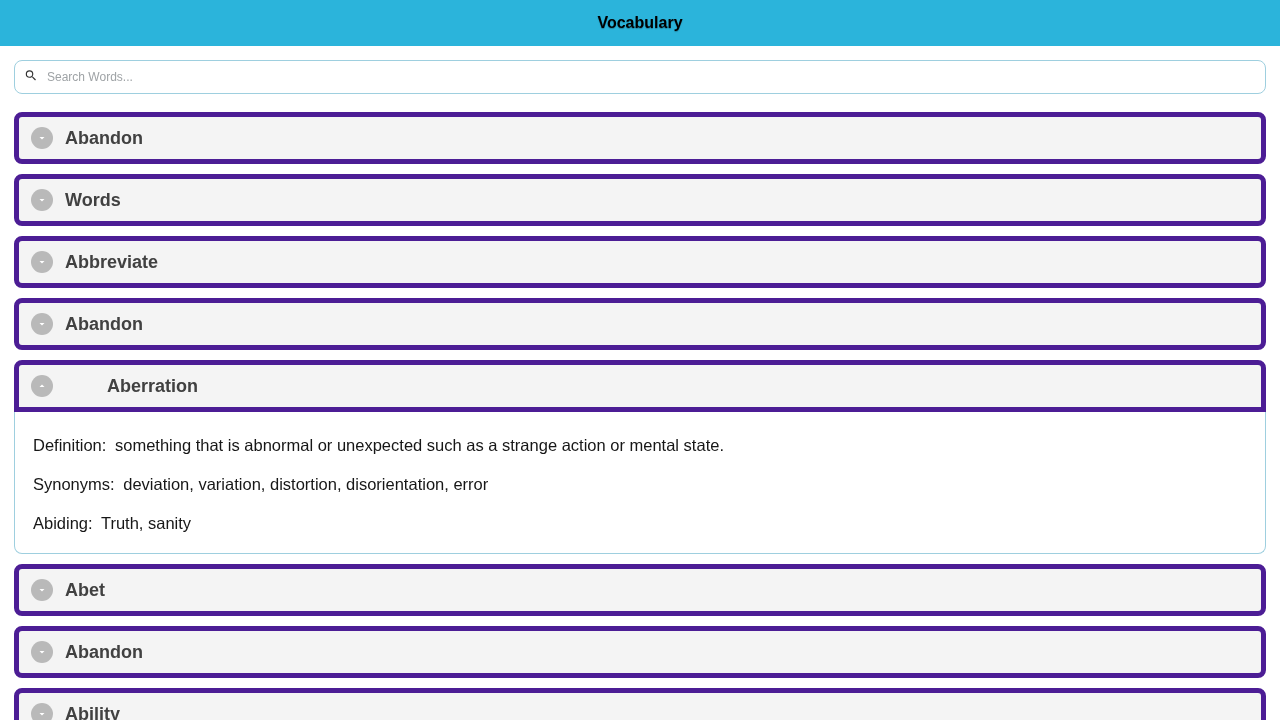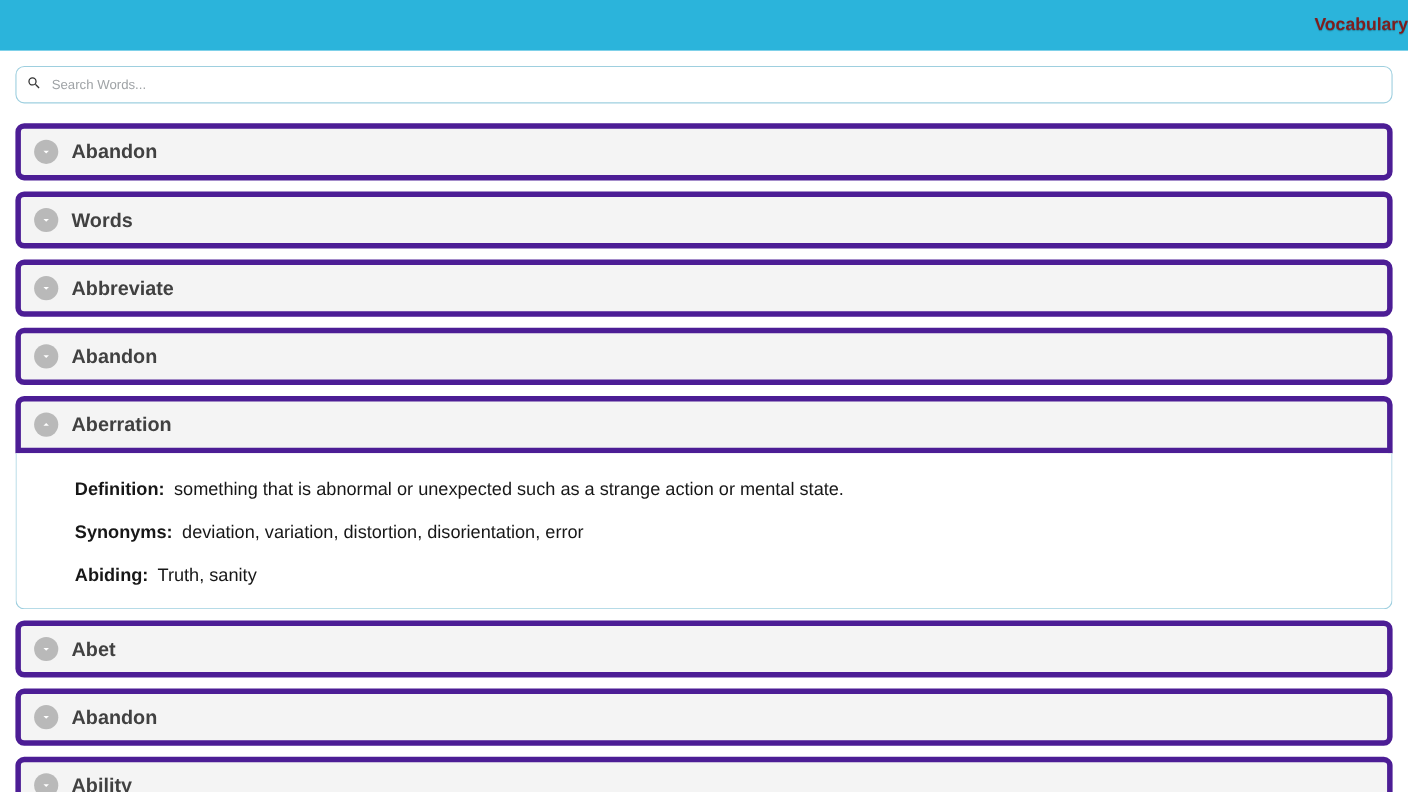--- a/index.html
+++ b/index.html
@@ -5,24 +5,24 @@
   * { box-sizing: border-box; margin: 0; padding: 0; }
   body {
     font-family: "Segoe UI", Arial, sans-serif;
     background: #ffffff;
     width: 1280px;
     height: 720px;
     overflow: hidden;
   }
   .header {
     background: #2bb4db;
-    color: #7f1d1d;
+    color: #000000;
     font-weight: 700;
     font-size: 16px;
-    text-align: right;
+    text-align: center;
     padding: 14px 0;
     text-shadow: 0 1px 1px rgba(0,0,0,0.25);
   }
   .content {
     padding: 14px 14px 0 14px;
   }
   .search-wrap {
     position: relative;
     margin-bottom: 18px;
   }
@@ -54,20 +54,21 @@
     align-items: center;
     background: #f4f4f4;
     border: 5px solid #4c1d95;
     border-radius: 8px;
     padding: 10px 12px;
     cursor: pointer;
   }
   .item.expanded .row {
     border-bottom-left-radius: 0;
     border-bottom-right-radius: 0;
+    gap: 42px;
   }
   .chev {
     width: 22px;
     height: 22px;
     border-radius: 50%;
     background: #b9b9b9;
     display: flex;
     align-items: center;
     justify-content: center;
     margin-right: 12px;
@@ -85,21 +86,21 @@
     border-radius: 0 0 8px 8px;
     padding: 24px 18px 14px 18px;
     background: #fff;
   }
   .details p {
     font-size: 16.5px;
     color: #171717;
     margin-bottom: 20px;
   }
   .details p:last-child { margin-bottom: 6px; }
-  .details .lbl { font-weight: 700; margin-right: 4px; margin-left: 35px; }
+  .details .lbl { font-weight: 400; margin-right: 4px; }
 </style>
 </head>
 <body>
 
 <div class="header">
   <span>Vocabulary</span>
 </div>
 
 <div class="content">
 

